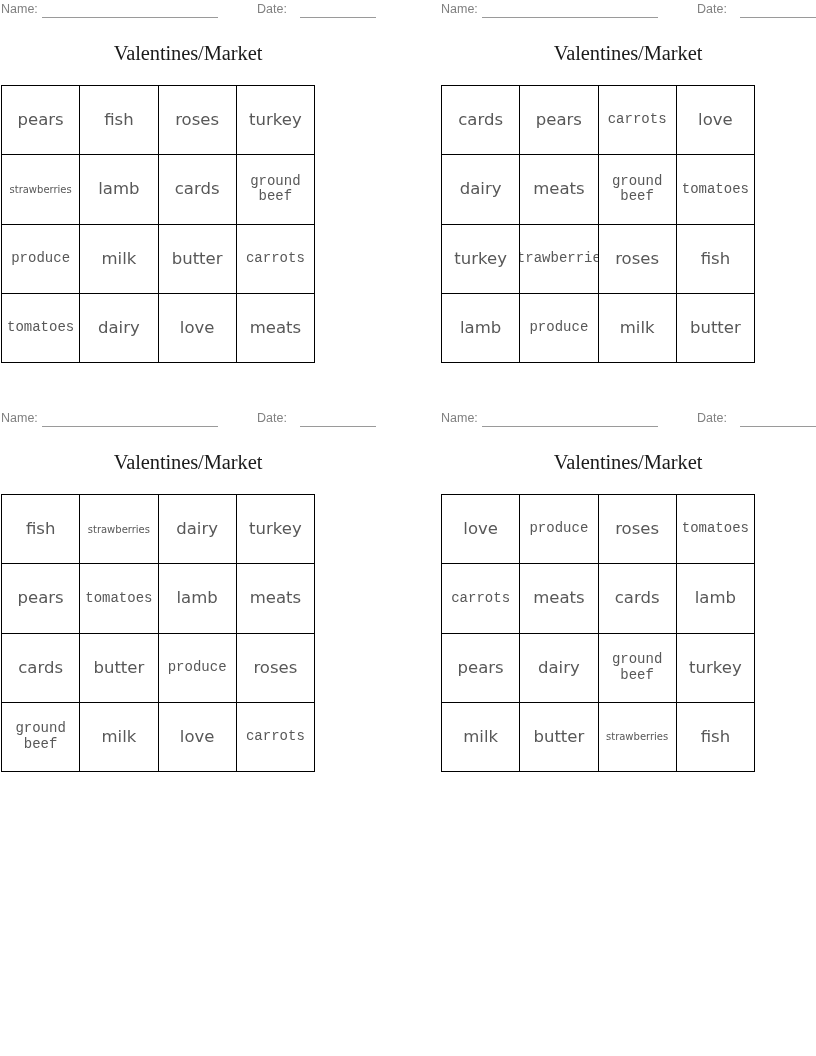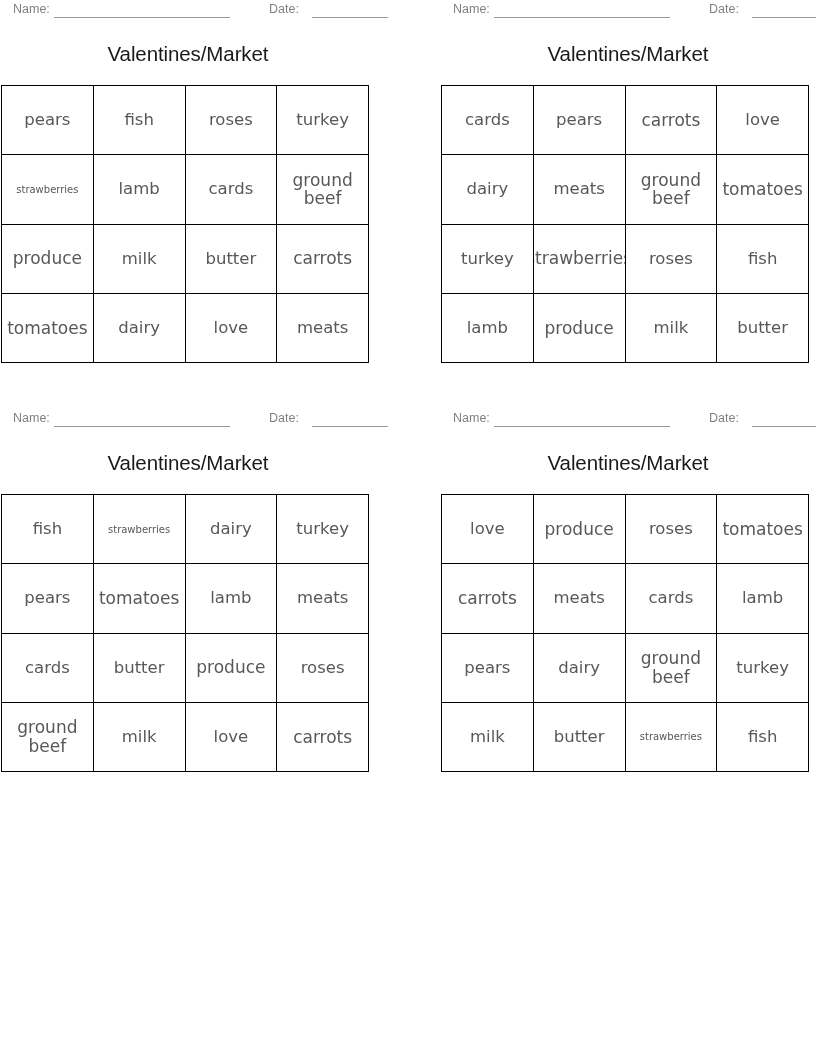--- a/index.html
+++ b/index.html
@@ -19,21 +19,20 @@
     position: absolute;
     top: 0; left: 0;
     width: 816px;
     height: 1056px;
   }
 
   
   .card {
     position: absolute;
     width: 375px;
-    padding-left: 12px;
   }
   .card.col-left  { left: 0px; }
   .card.col-right { left: 440px; }
   .card.row-top    { top: 0px; }
   .card.row-bottom { top: 409px; }
 
   
   .namedate {
     position: relative;
     height: 22px;
@@ -58,33 +57,33 @@
   .nd-rule.name-rule { left: 42px;  width: 176px; }
   .nd-rule.date-rule { left: 300px; width: 76px; }
 
   
   .card-title {
     position: absolute;
     top: 42px;
     left: 0;
     width: 376px;
     text-align: center;
-    font-family: Liberation Sans, sans-serif;
+    font-family: Liberation Serif, serif;
     font-size: 20.5px;
     color: #1a1a1a;
     letter-spacing: -0.1px;
     white-space: nowrap;
   }
 
   
   .bingo-grid {
     position: absolute;
     top: 85px;
     left: 1px;
-    width: 368px;
+    width: 314px;
     height: 278px;
     display: grid;
     grid-template-columns: repeat(4, 1fr);
     grid-template-rows: repeat(4, 1fr);
     border-top: 1.4px solid #000000;
     border-left: 1.4px solid #000000;
     box-sizing: border-box;
   }
   .bingo-cell {
     border-right: 1.4px solid #000000;
@@ -95,21 +94,21 @@
     justify-content: center;
     text-align: center;
     color: #585858;
     font-family: "DejaVu Sans", sans-serif;
     line-height: 1.1;
     padding: 2px 3px;
     overflow: hidden;
   }
   
   .bingo-cell.sz-lg { font-size: 16.5px; }
-  .bingo-cell.sz-md { font-size: 17px; }
+  .bingo-cell.sz-md { font-size: 14px; font-family: Liberation Mono, monospace; }
   .bingo-cell.sz-sm { font-size: 10px; }
 </style>
 </head>
 <body>
 
 <div class="page">
 
   <div class="card col-left row-top">
     <div class="namedate">
       <span class="nd-label name-label">Name:</span>

